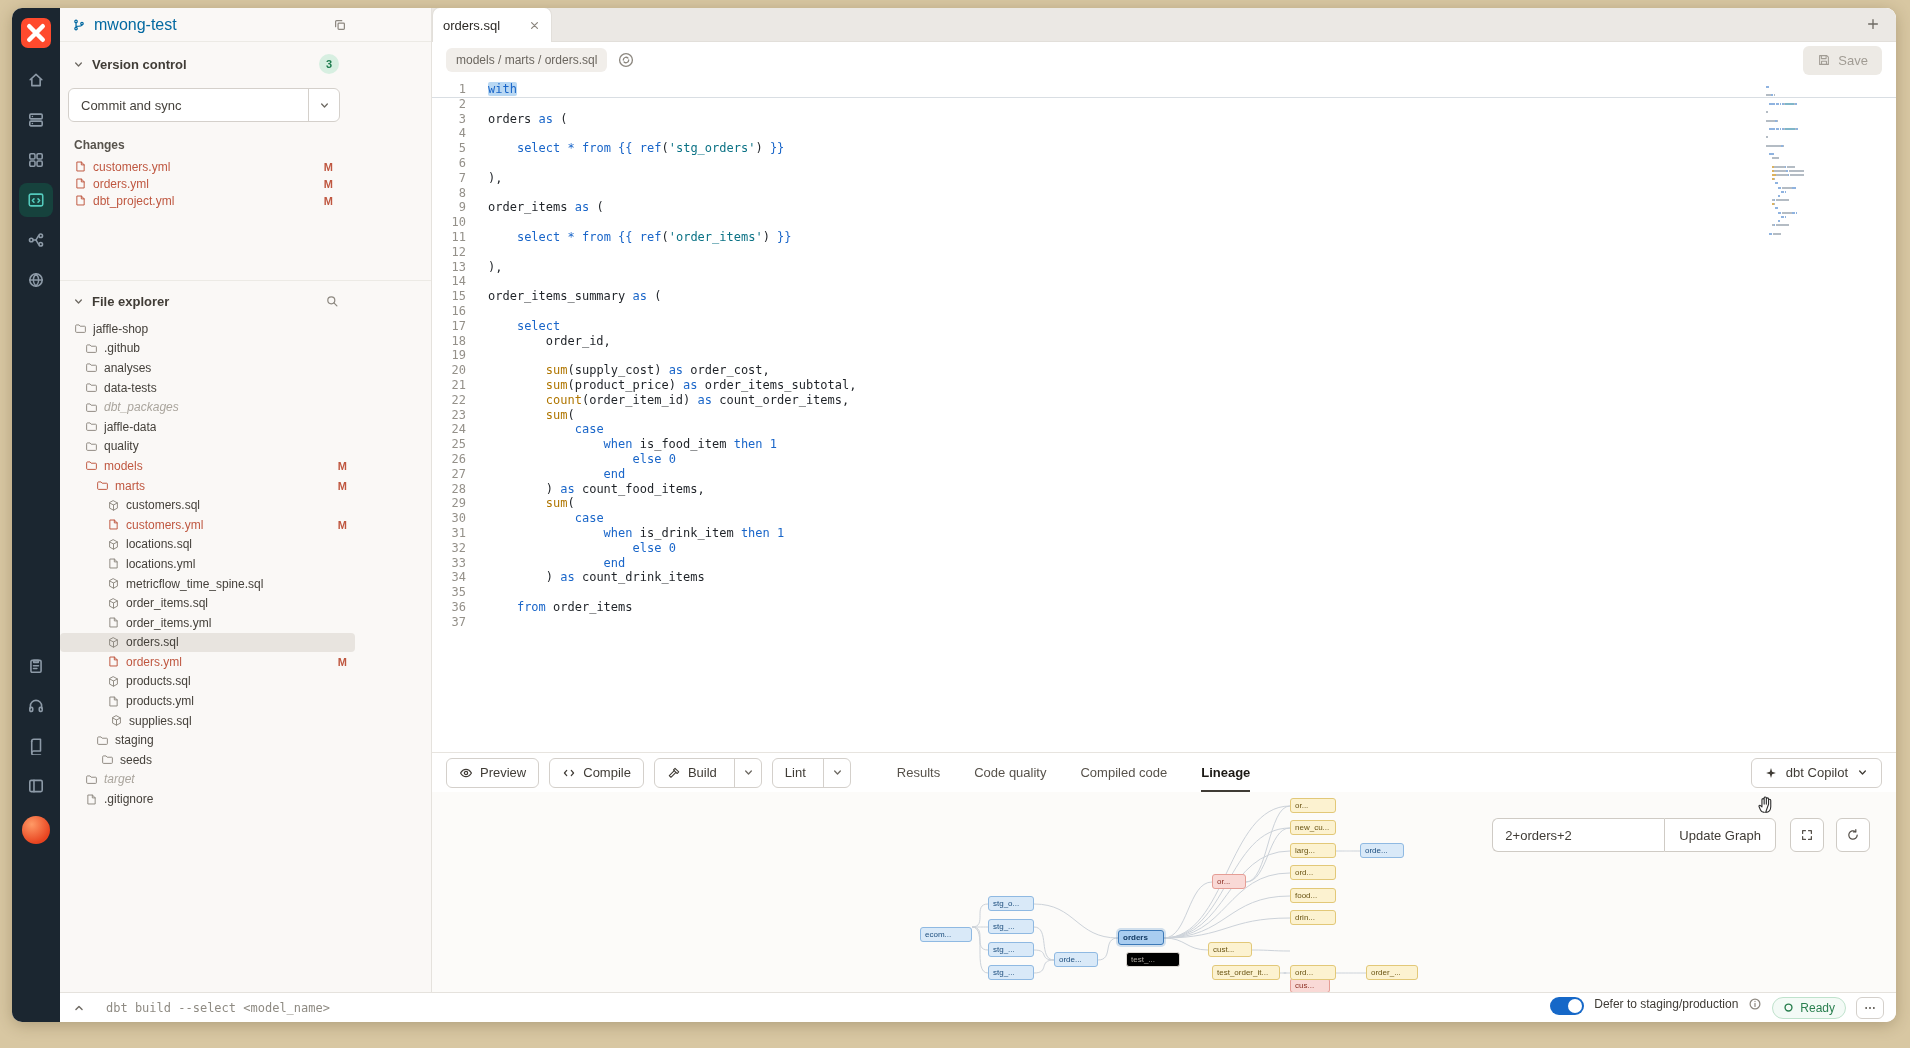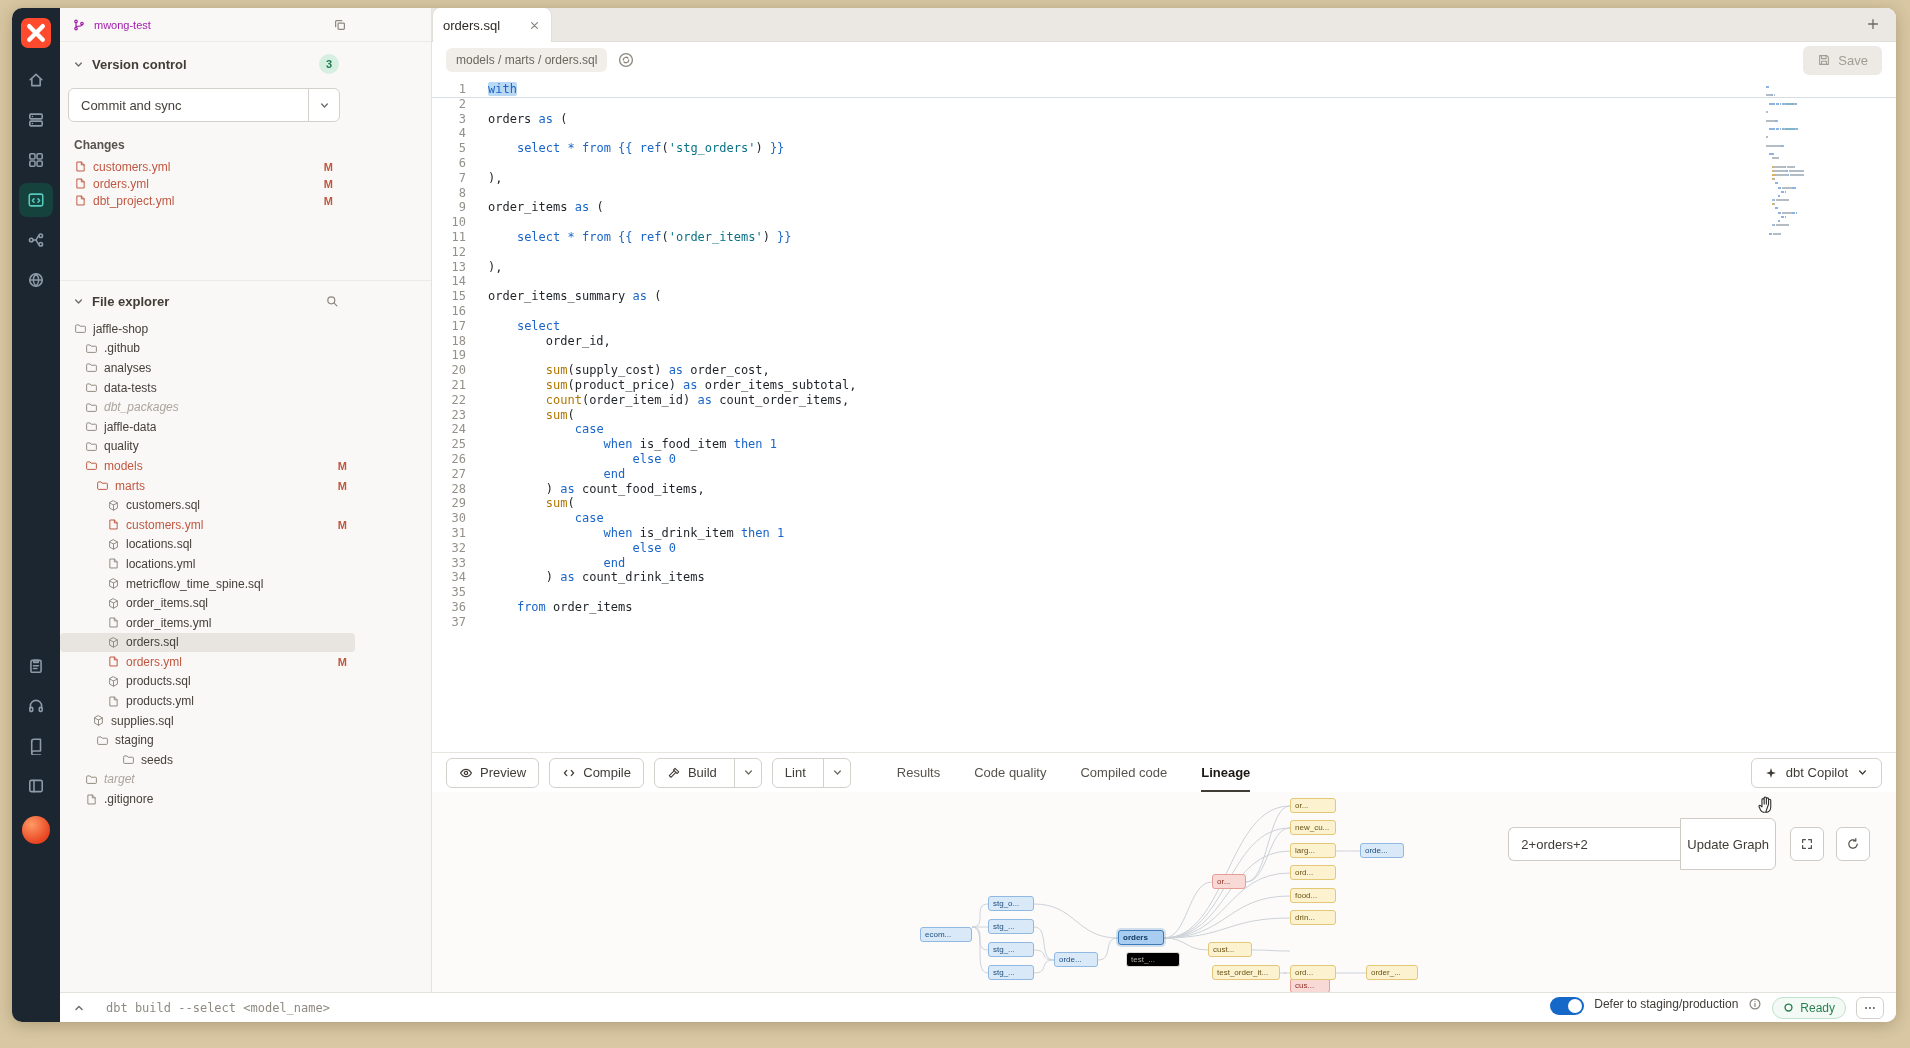--- a/index.html
+++ b/index.html
@@ -11,21 +11,21 @@
 .rail-logo{width:30px;height:30px;border-radius:7px;background:#ff4a2d;display:flex;align-items:center;justify-content:center;margin-bottom:12px}
 .rail-btn{width:34px;height:34px;border-radius:8px;display:flex;align-items:center;justify-content:center;color:#8d9aa7;margin:3px 0;cursor:pointer}
 .rail-btn.active{background:#16423d;color:#53cabc}
 .rail-bottom{margin-top:auto;display:flex;flex-direction:column;align-items:center;margin-bottom:178px}
 .avatar{width:28px;height:28px;border-radius:50%;background:radial-gradient(circle at 35% 30%,#ff9a66,#e8431f 72%);margin-top:10px}
 
 .right-col{flex:1;display:flex;flex-direction:column;min-width:0}
 .bodyrow{flex:1;display:flex;min-height:0}
 
 .sidebar{width:372px;flex:none;background:#faf8f6;border-right:1px solid #e5e2dd;display:flex;flex-direction:column;overflow:hidden}
-.sb-header{height:34px;border-bottom:1px solid #eceae5;display:flex;align-items:center;padding:0 12px;gap:8px;color:#a21caf;font-size:11px;flex:none}
+.sb-header{height:34px;border-bottom:1px solid #eceae5;display:flex;align-items:center;padding:0 12px;gap:8px;color:#0369a1;font-size:16px;flex:none}
 .sb-header .right{margin-left:auto;margin-right:72px;color:#8d8880}
 .vc{height:238px;flex:none;padding-top:10px}
 .sec-head{display:flex;align-items:center;gap:7px;padding:0 12px;height:24px;font-size:13px;font-weight:bold;color:#403c36}
 .sec-head .chev{color:#6e6a63}
 .badge{margin-left:auto;margin-right:80px;background:#d7efe1;color:#1e7c4e;font-size:11px;font-weight:bold;width:20px;height:20px;border-radius:50%;display:flex;align-items:center;justify-content:center}
 .sec-head .right{margin-left:auto;margin-right:80px;color:#8d8880}
 .commit{margin:12px 0 0 8px;width:272px;height:34px;border:1px solid #d4d0cb;border-radius:6px;background:#fff;display:flex;align-items:center;font-size:13px;color:#45413b;cursor:pointer}
 .commit .lbl{padding:0 12px;flex:1}
 .commit .sep{width:1px;align-self:stretch;background:#d4d0cb}
 .commit .dd{width:30px;display:flex;align-items:center;justify-content:center;color:#6e6a63}
@@ -80,21 +80,21 @@
 .edges{position:absolute;left:0;top:0;pointer-events:none}
 .edges path{stroke:#ccd2d9;fill:none;stroke-width:1}
 .lnode{position:absolute;height:15px;border-radius:3px;border:1px solid;font-size:8px;line-height:13px;padding:0 4px;overflow:hidden;white-space:nowrap;cursor:pointer}
 .lnode.blue{background:#d9e9f8;border-color:#8fb9e2;color:#1d4e7e}
 .lnode.selected{background:#a9cdf0;border-color:#3c79b8;color:#123a63;font-weight:bold;box-shadow:0 0 0 2px rgba(80,140,200,.25)}
 .lnode.yellow{background:#fcf2d0;border-color:#e2c878;color:#6a5413}
 .lnode.pink{background:#f9d9d6;border-color:#e59d95;color:#8c2f24}
 .lnode.ghost{background:#000000;border-color:#ddd9d4;color:#b0aba4}
 .lg-controls{position:absolute;top:26px;right:26px;display:flex;align-items:center}
 .lg-input{width:172px;height:34px;border:1px solid #cfcbc5;border-right:none;border-radius:6px 0 0 6px;padding:0 12px;font-size:13px;color:#3f3b35;background:#fff;outline:none;font-family:"Liberation Sans",sans-serif}
-.lg-update{height:52px;border:1px solid #cfcbc5;border-radius:0 6px 6px 0;padding:0 6px;font-size:13px;display:flex;align-items:center;background:#fff;color:#3f3b35;cursor:pointer}
+.lg-update{height:34px;border:1px solid #cfcbc5;border-radius:0 6px 6px 0;padding:0 14px;font-size:13px;display:flex;align-items:center;background:#fff;color:#3f3b35;cursor:pointer}
 .lg-iconbtn{width:34px;height:34px;border:1px solid #cfcbc5;border-radius:6px;display:flex;align-items:center;justify-content:center;color:#55504a;background:#fff;cursor:pointer}
 .lg-iconbtn.fs{margin-left:14px}
 .lg-iconbtn.rf{margin-left:12px}
 .hand{position:absolute;top:2px;right:118px;width:22px;height:22px;pointer-events:none}
 
 .statusbar{height:30px;border-top:1px solid #e5e2dd;background:#fff;display:flex;align-items:center;padding:0 12px;gap:10px;flex:none}
 .sb-collapse{color:#6e6a63;cursor:pointer;display:flex}
 .command{font:12px "DejaVu Sans Mono",monospace;color:#8f8b83;padding-left:10px}
 .sb-right{margin-left:auto;display:flex;align-items:flex-start;gap:10px}
 .toggle{width:34px;height:18px;border-radius:9px;background:#1668c8;position:relative;cursor:pointer}
@@ -478,38 +478,38 @@
               </div>
               <div class="tree-row" style="padding-left: 47px;">
                 <span class="ic s13">
                   <svg viewBox="0 0 16 16" fill="none" stroke="currentColor" stroke-width="1.2" stroke-linecap="round" stroke-linejoin="round">
                     <path d="M4 2.5h5.2L12.5 6v7.5H4z"></path>
                     <path d="M9 2.5V6h3.5"></path>
                   </svg>
                 </span>
                 <span class="nm">products.yml</span>
               </div>
-              <div class="tree-row" style="padding-left: 32px; text-align: center;">
+              <div class="tree-row" style="padding-left: 50px; text-align: center;">
                 <span class="ic s13">
                   <svg viewBox="0 0 16 16" fill="none" stroke="currentColor" stroke-width="1.2" stroke-linecap="round" stroke-linejoin="round">
                     <path d="M8 2.2l4.8 2.6v6.4L8 13.8l-4.8-2.6V4.8z"></path>
                     <path d="M3.2 4.8 8 7.4l4.8-2.6M8 7.4v6.4"></path>
                   </svg>
                 </span>
                 <span class="nm">supplies.sql</span>
               </div>
               <div class="tree-row" style="padding-left: 36px;">
                 <span class="ic s13">
                   <svg viewBox="0 0 16 16" fill="none" stroke="currentColor" stroke-width="1.2" stroke-linecap="round" stroke-linejoin="round">
                     <path d="M2 4.6a1 1 0 0 1 1-1h3.2l1.4 1.6H13a1 1 0 0 1 1 1v5.6a1 1 0 0 1-1 1H3a1 1 0 0 1-1-1z"></path>
                   </svg>
                 </span>
                 <span class="nm">staging</span>
               </div>
-              <div class="tree-row" style="padding-left: 25px; margin-left: 37px;">
+              <div class="tree-row" style="padding-left: 41px;">
                 <span class="ic s13">
                   <svg viewBox="0 0 16 16" fill="none" stroke="currentColor" stroke-width="1.2" stroke-linecap="round" stroke-linejoin="round">
                     <path d="M2 4.6a1 1 0 0 1 1-1h3.2l1.4 1.6H13a1 1 0 0 1 1 1v5.6a1 1 0 0 1-1 1H3a1 1 0 0 1-1-1z"></path>
                   </svg>
                 </span>
                 <span class="nm">seeds</span>
               </div>
               <div class="tree-row muted" style="padding-left: 25px;">
                 <span class="ic s13">
                   <svg viewBox="0 0 16 16" fill="none" stroke="currentColor" stroke-width="1.2" stroke-linecap="round" stroke-linejoin="round">

